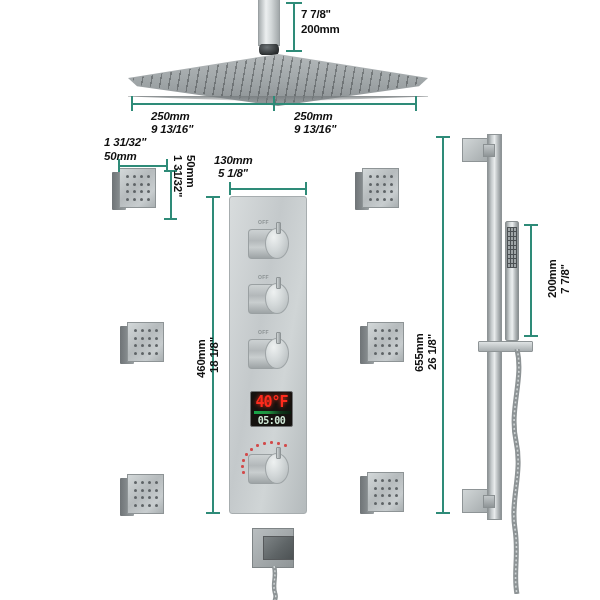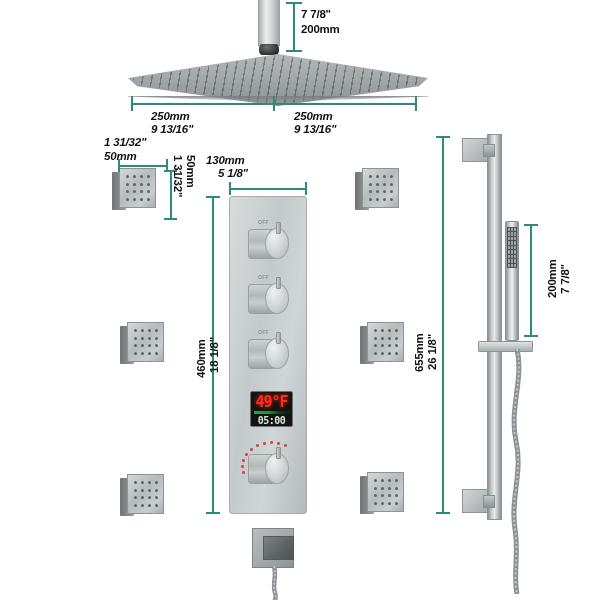--- a/index.html
+++ b/index.html
@@ -515,21 +515,21 @@
   <div class="knob-label" style="left:258px; top:274px;">OFF</div>
 
   <div class="knob" style="left:248px; top:335px;">
     <div class="body"></div>
     <div class="cap"></div>
     <div class="lever"></div>
   </div>
   <div class="knob-label" style="left:258px; top:329px;">OFF</div>
 
   <div id="lcd">
-    <div class="temp">49°F</div>
+    <div class="temp">40°F</div>
     <div class="bargraph"></div>
     <div class="clock">05:00</div>
   </div>
 
   <div class="temp-dots" style="left:240px; top:438px;">
     <i style="left:2px;  top:33px;"></i>
     <i style="left:1px;  top:27px;"></i>
     <i style="left:2px;  top:21px;"></i>
     <i style="left:5px;  top:15px;"></i>
     <i style="left:10px; top:10px;"></i>
@@ -538,21 +538,21 @@
     <i style="left:30px; top:3px;"></i>
     <i style="left:37px; top:4px;"></i>
     <i style="left:44px; top:6px;"></i>
   </div>
   <div class="knob" style="left:248px; top:450px;">
     <div class="body"></div>
     <div class="cap"></div>
     <div class="lever"></div>
   </div>
 
-  <div class="dim-label center" style="left:206px; top:154px; width:100px;">130mm</div>
+  <div class="dim-label center" style="left:214px; top:154px; width:100px;">130mm</div>
   <div class="dim-label center" style="left:218px; top:167px; width:100px;">5 1/8"</div>
   <div class="dim-line dim-h" style="left:229px; top:188px; width:78px;"></div>
   <div class="tick tick-v" style="left:229px; top:182px; height:13px;"></div>
   <div class="tick tick-v" style="left:305px; top:182px; height:13px;"></div>
 
   <div class="dim-line dim-v" style="left:212px; top:196px; height:318px;"></div>
   <div class="tick tick-h" style="left:206px; top:196px; width:14px;"></div>
   <div class="tick tick-h" style="left:206px; top:512px; width:14px;"></div>
   <div class="dim-label rot-ccw" style="left:195px; top:378px;">460mm</div>
   <div class="dim-label rot-ccw" style="left:208px; top:373px;">18 1/8"</div>

